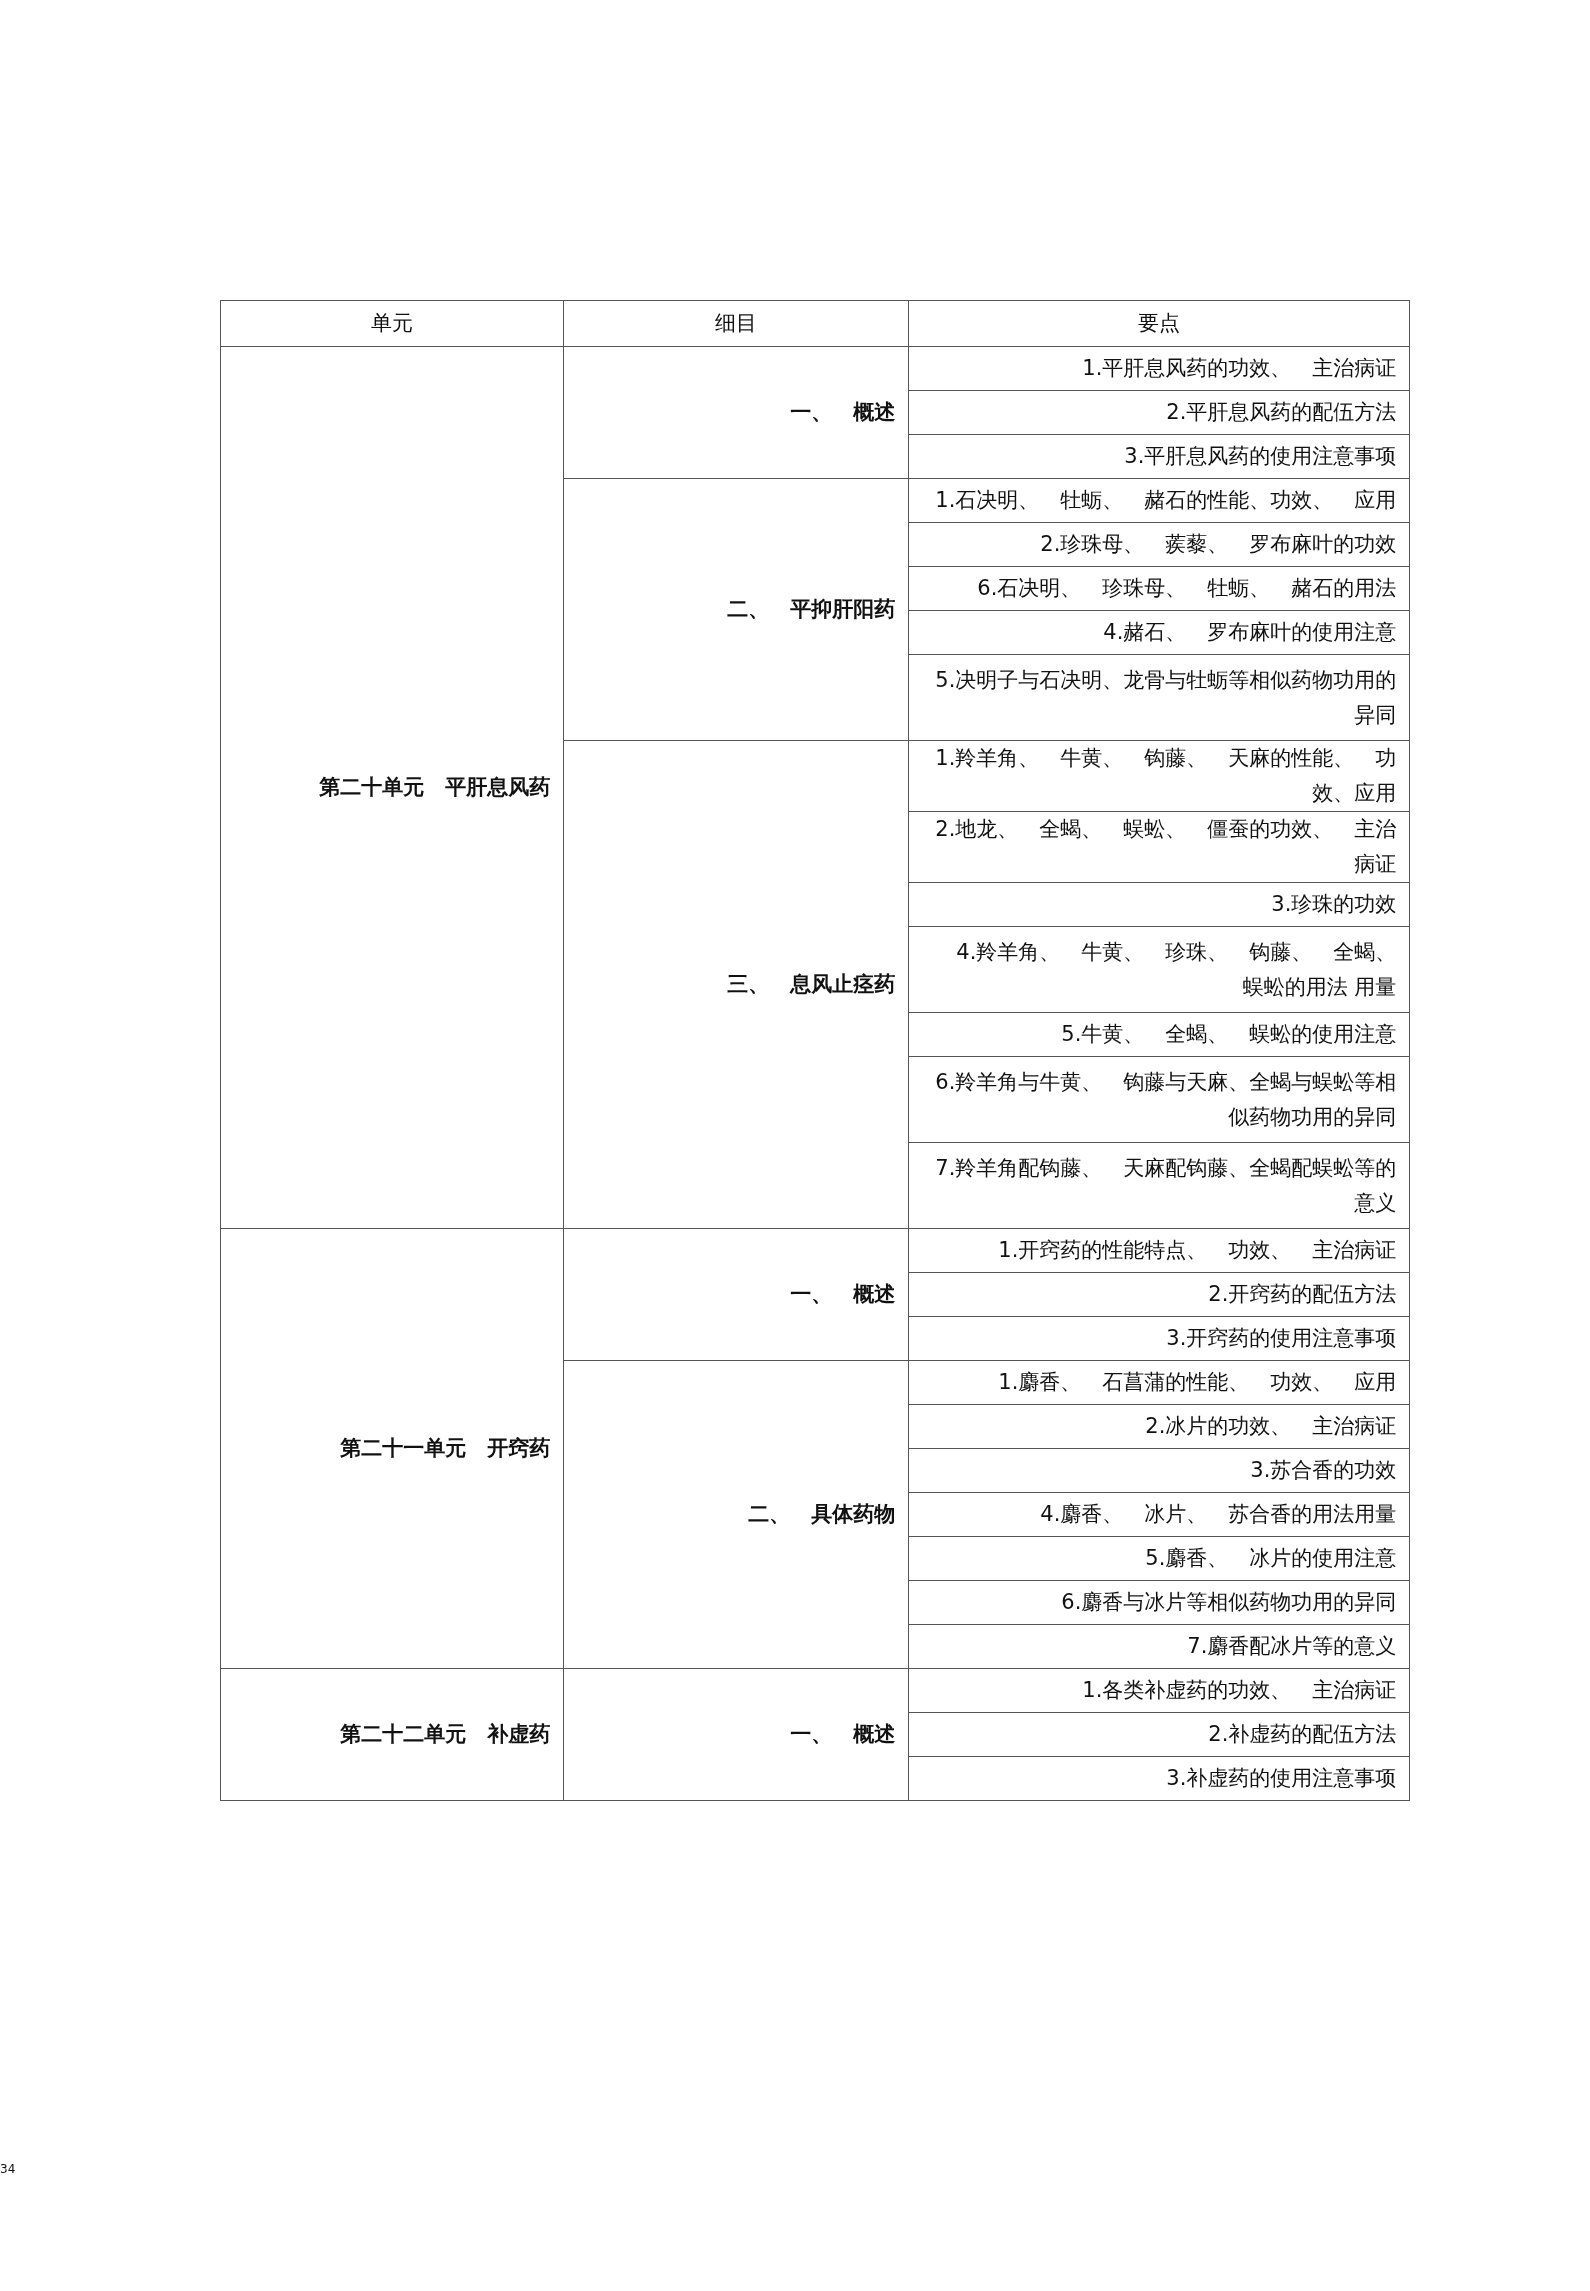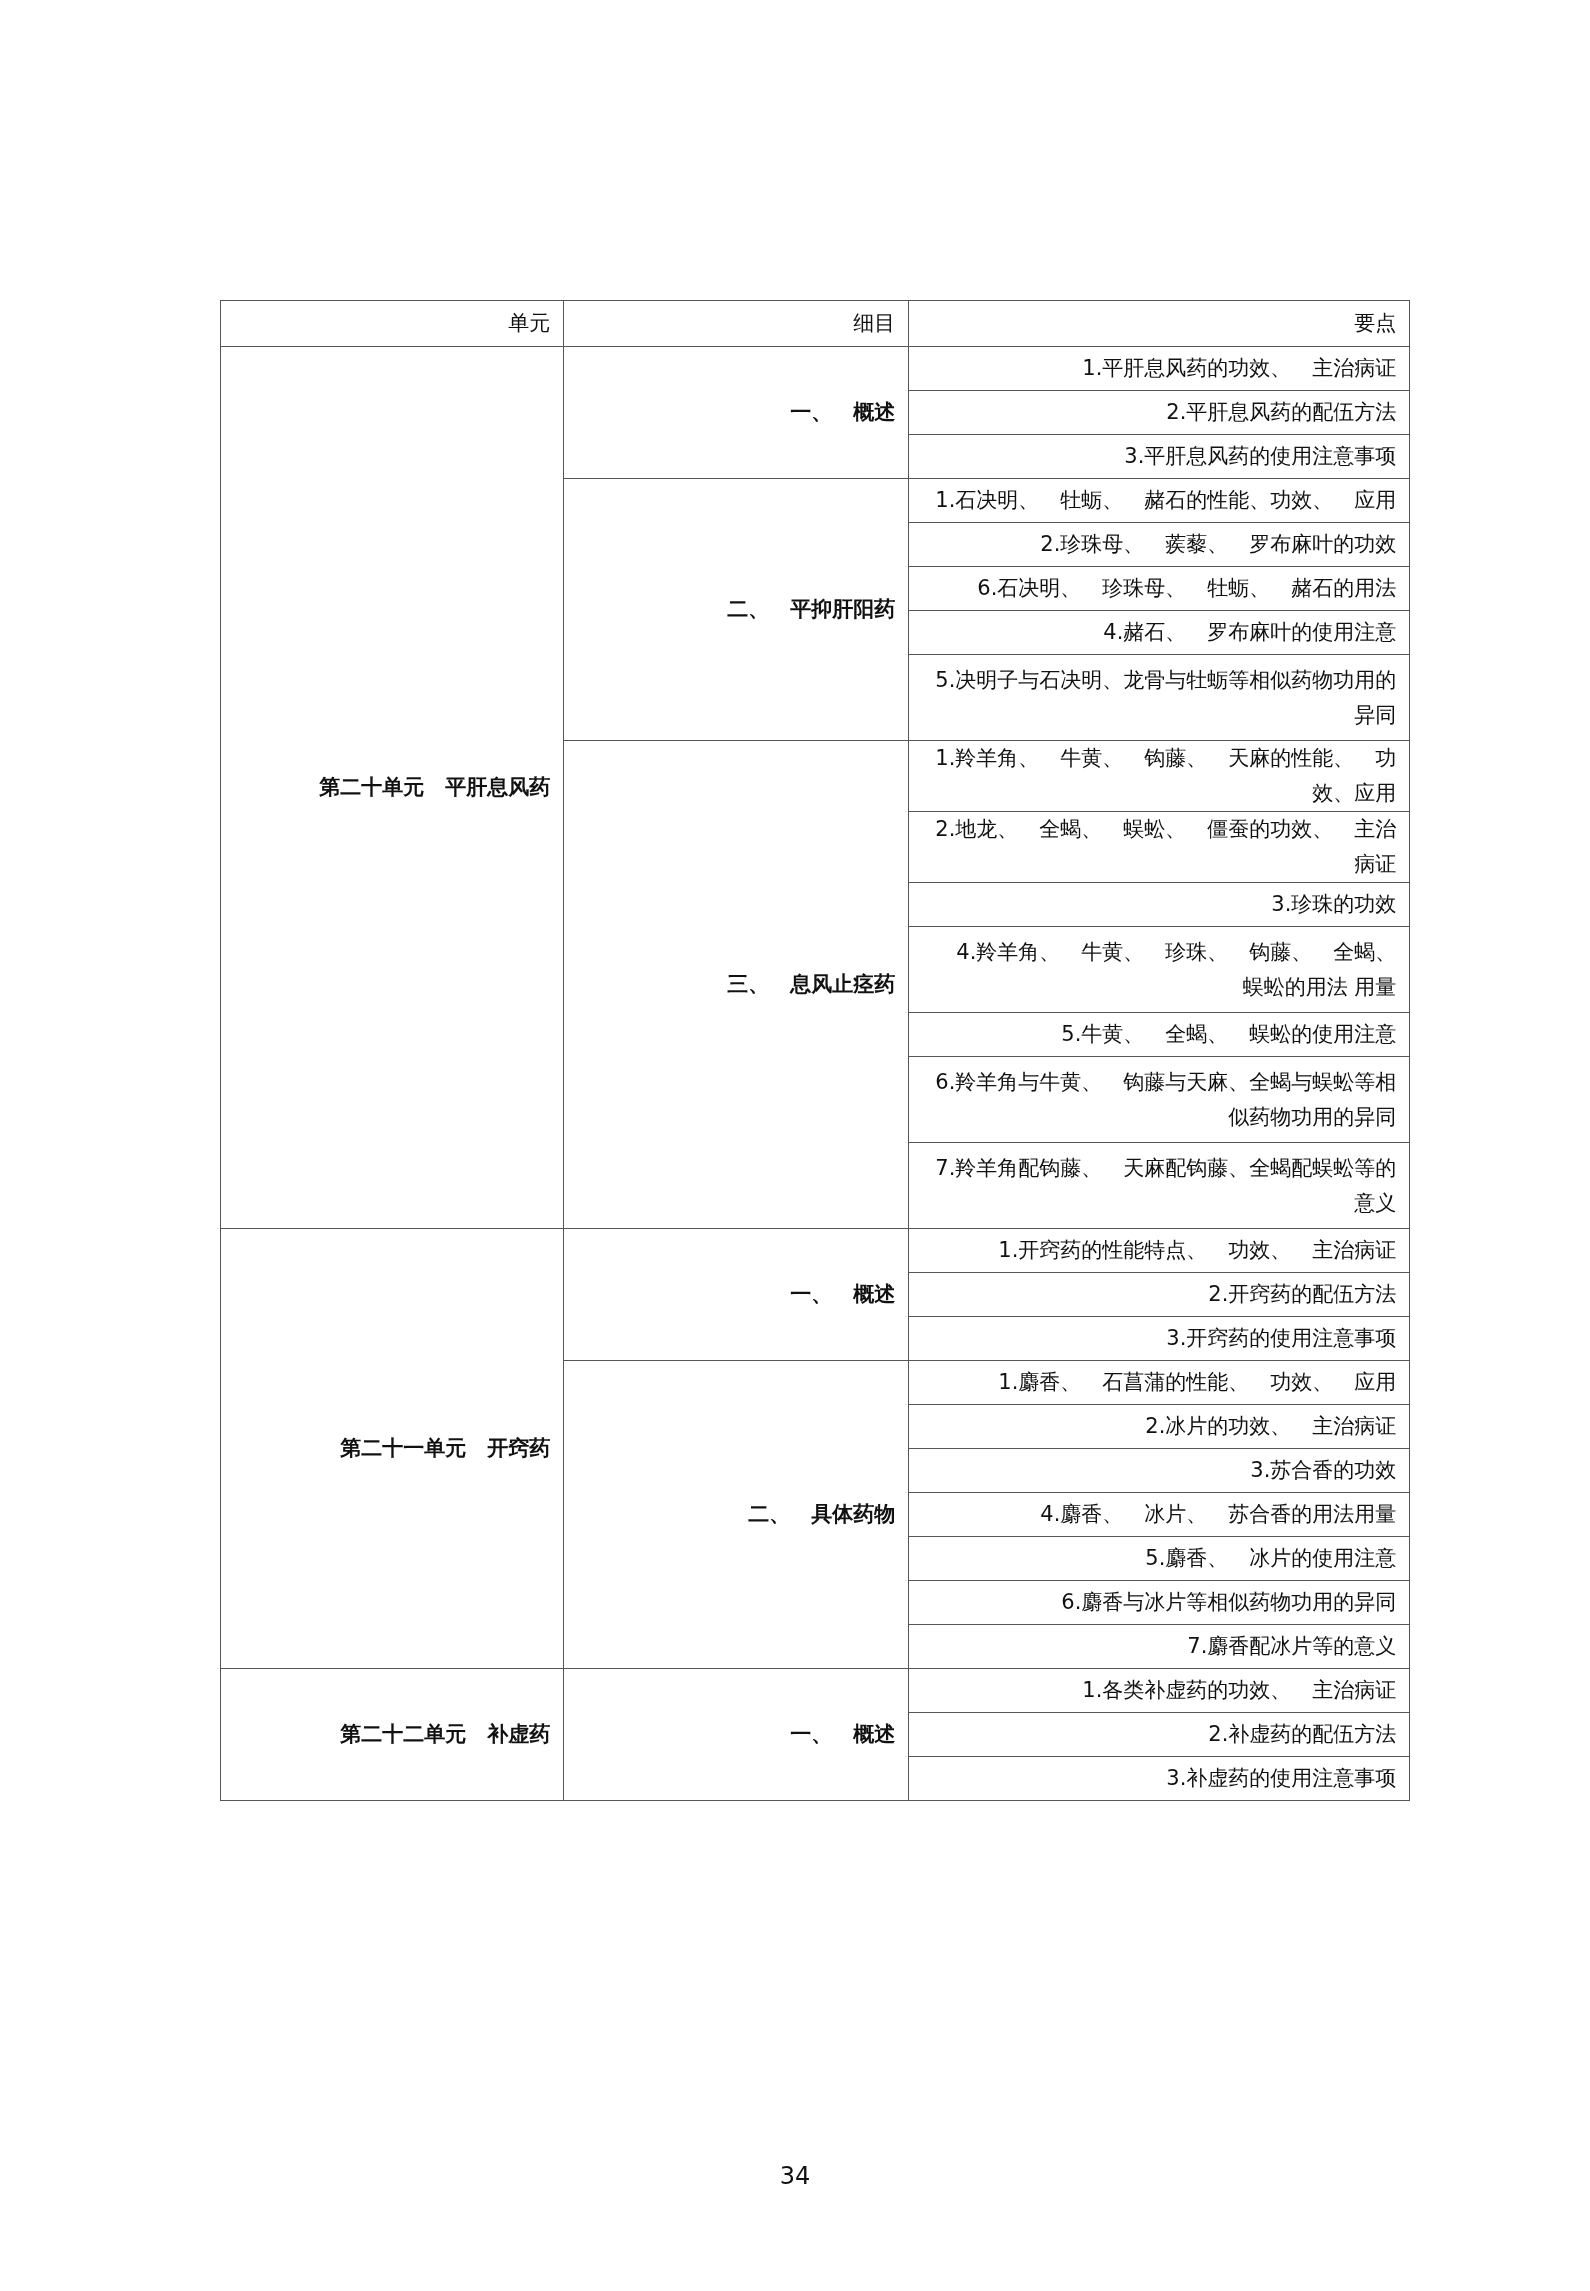--- a/index.html
+++ b/index.html
@@ -8,25 +8,25 @@
     position:absolute; left:220px; top:300px; width:1188px;
     border-collapse:collapse; table-layout:fixed; font-size:21px;
   }
   table.syllabus col.c1 { width:343px; }
   table.syllabus col.c2 { width:345px; }
   table.syllabus col.c3 { width:501px; }
   table.syllabus th, table.syllabus td {
     border:1.4px solid #555; padding:0 12.7px; vertical-align:middle; line-height:35px; text-align:right;
   }
   table.syllabus { border:1.8px solid #333; }
-  table.syllabus th { font-weight:normal; height:45px; }
+  table.syllabus th { font-weight:normal; text-align:center; height:45px; }
   td.point { height:43px; }
   td.point.tall { height:85px;margin-left:8px; }
   td.unit, td.sub { padding-left:14.5px;font-weight:bold; }
-  .page-number { position:absolute; top:2162px; left:0; width:1590px; text-align:center; font-size:24px; }
+  .page-number { position:absolute; top:2162px; left:0; width:1590px; font-size:12px; }
 </style>
 </head>
 <body>
 
 <table class="syllabus">
   <colgroup>
       <col class="c1">
       <col class="c2">
       <col class="c3">
     </colgroup>

